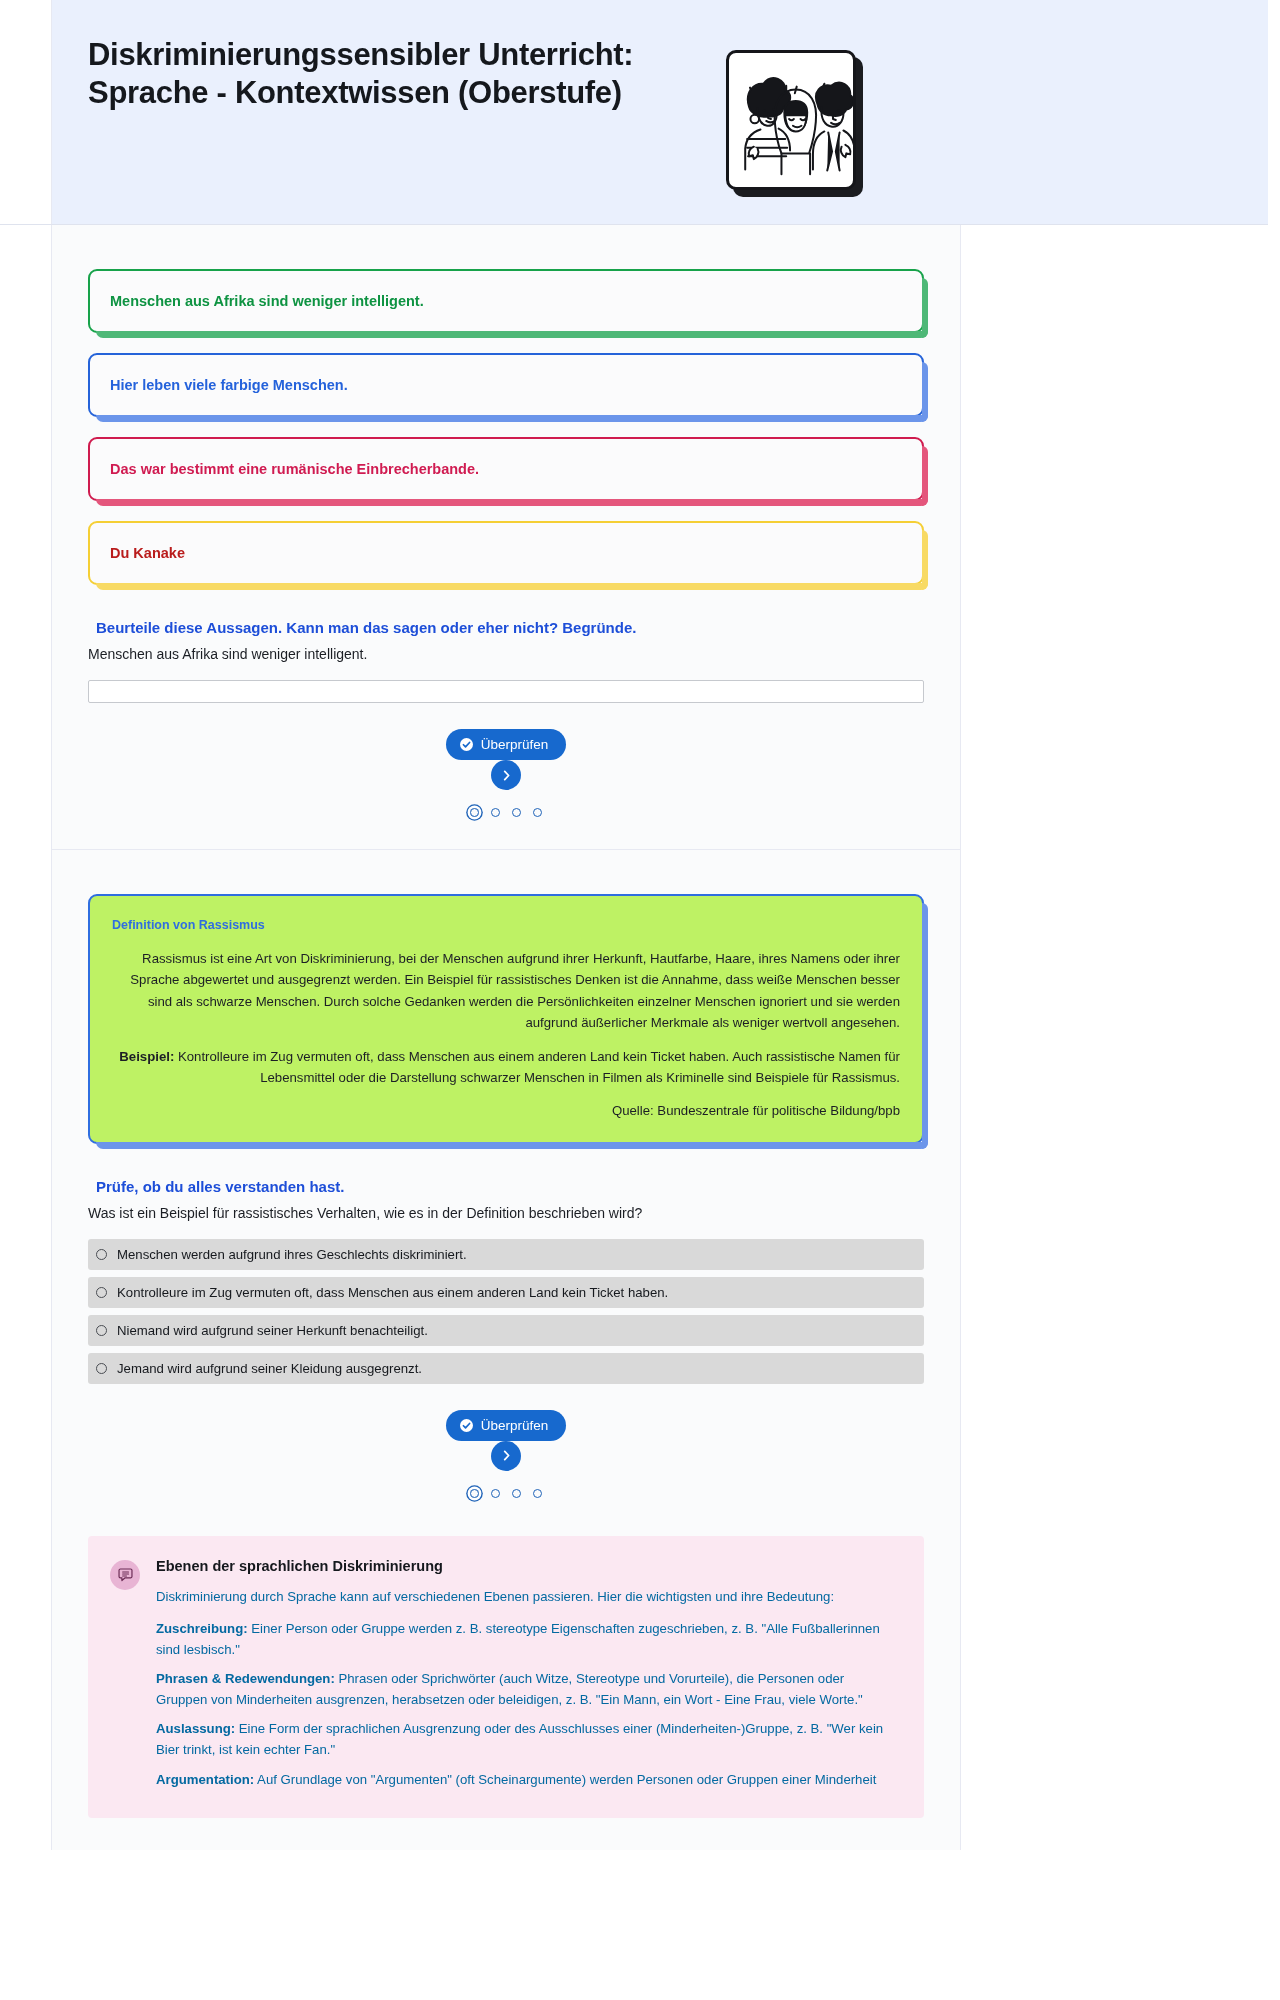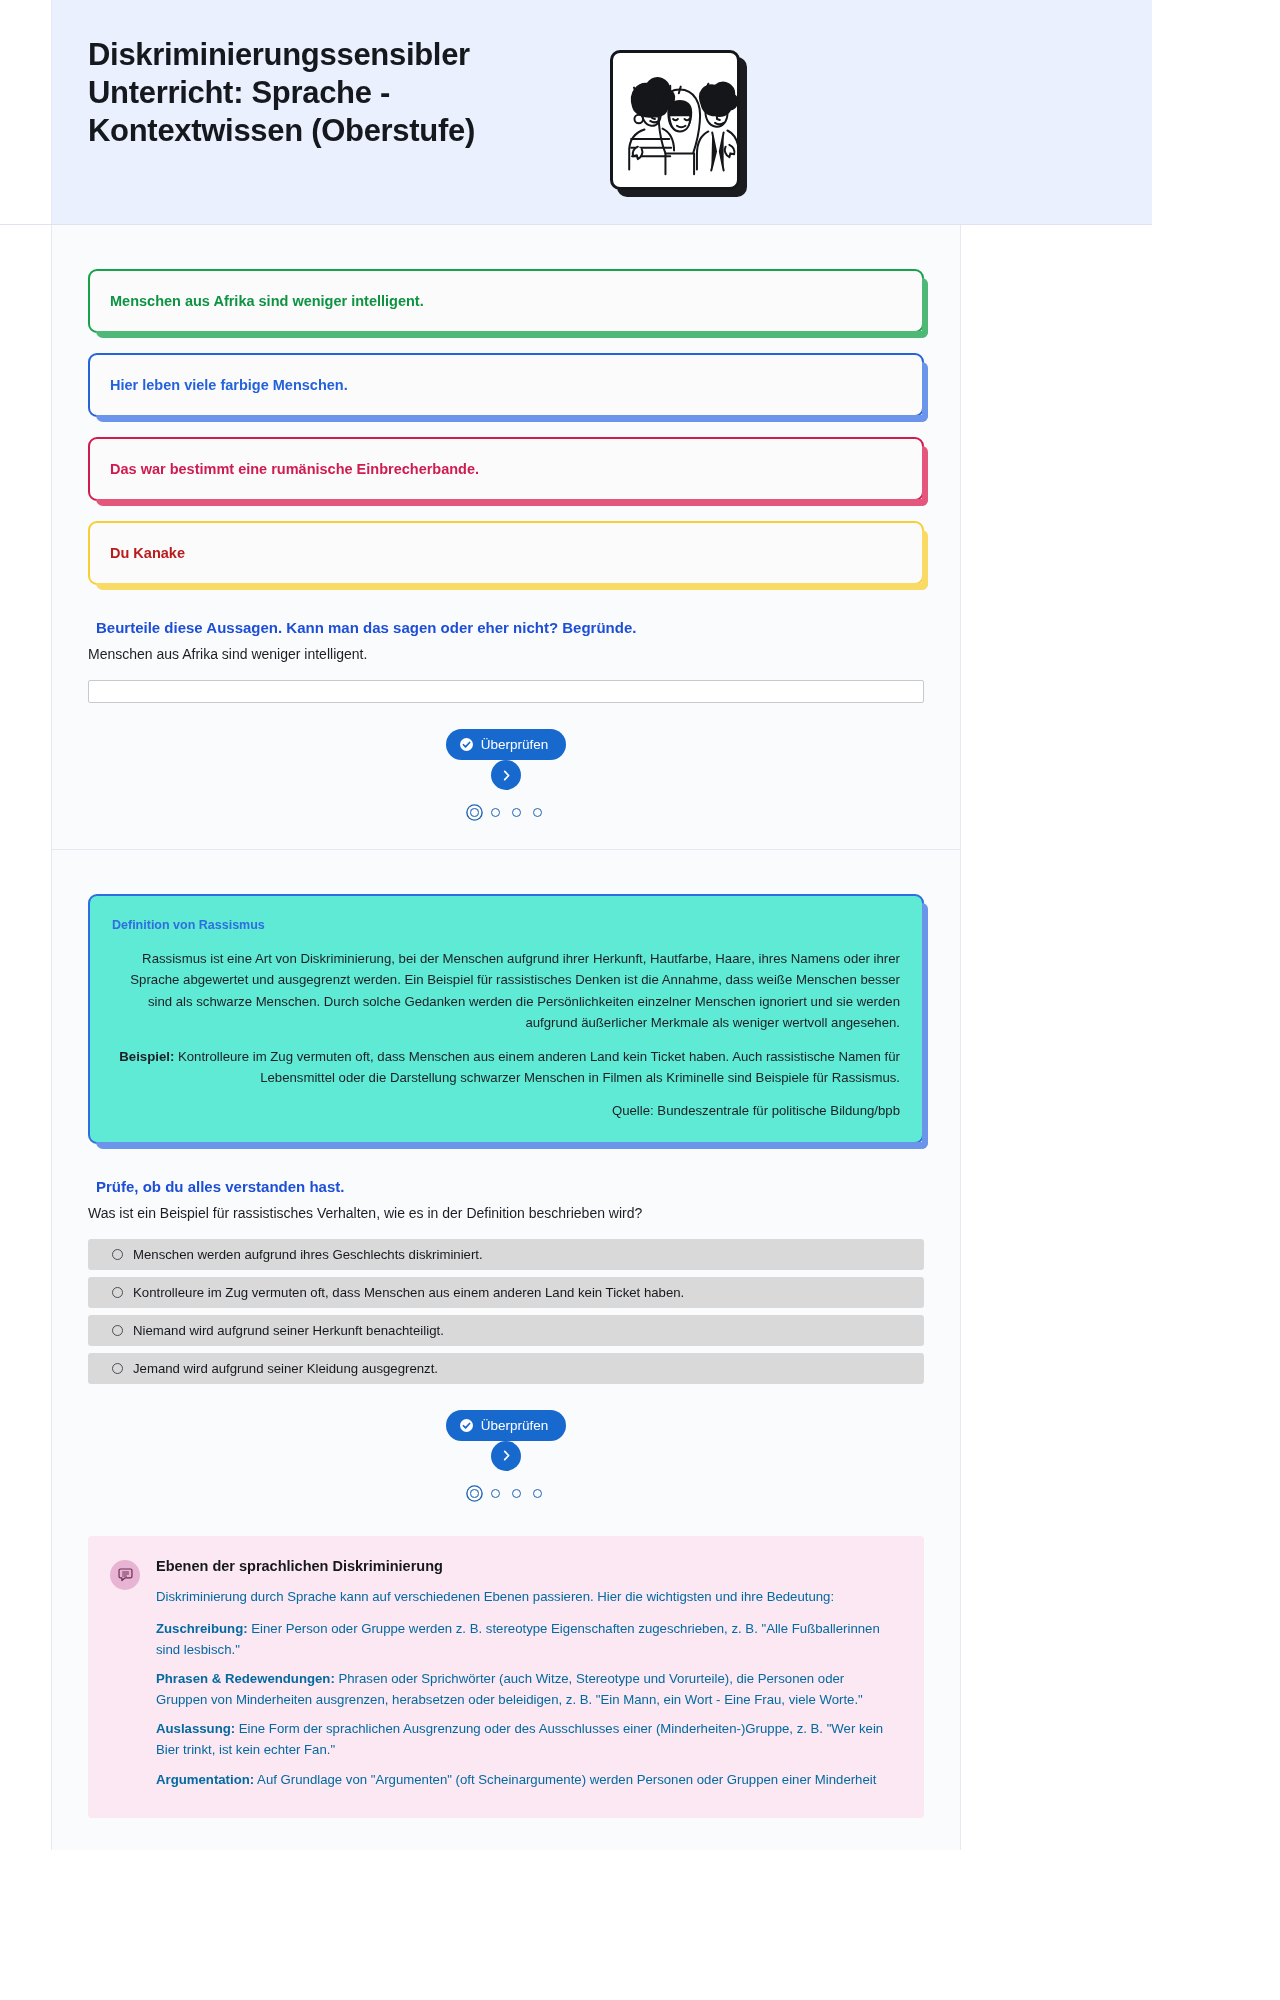--- a/index.html
+++ b/index.html
@@ -12,21 +12,21 @@
   }
   .page {
     width: 1280px;
     min-height: 2000px;
     background: #ffffff;
     position: relative;
   }
   .header-outer {
     background: #eaf0fd;
     border-bottom: 1px solid #dfe3ee;
-    width: 1152px;
+    width: 1268px;
     padding: 0;
     display: flex;
   }
   .header-rail {
     width: 52px;
     background: #ffffff;
     border-right: 1px solid #e7e9f2;
     flex: 0 0 52px;
   }
   .header-rail-right {
@@ -207,21 +207,21 @@
     cursor: pointer;
   }
   .dot.active {
     box-shadow: 0 0 0 2.4px #ffffff, 0 0 0 3.8px #1f63b8;
     border-color: #1f63b8;
   }
 
   
   .defcard {
     position: relative;
-    background: #5eead4;
+    background: #bef264;
     border: 2px solid #2f6ee0;
     border-radius: 9px;
     padding: 22px 22px 20px 22px;
     margin-bottom: 6px;
   }
   .defcard::after {
     content: "";
     position: absolute;
     left: 6px; right: -6px; bottom: -7px;
     height: 7px;
@@ -251,21 +251,21 @@
   .def-p:last-child { margin-bottom: 0; }
   .def-p b { font-weight: bold; }
 
   
   .opt {
     display: flex;
     align-items: center;
     gap: 10px;
     background: #d9d9d9;
     border-radius: 3px;
-    padding: 8px 24px;
+    padding: 8px 8px;
     margin-bottom: 7px;
     font-size: 13.2px;
     color: #16191e;
     cursor: pointer;
   }
   .radio {
     width: 11px; height: 11px;
     border-radius: 50%;
     border: 1.3px solid #4a4d53;
     background: transparent;

